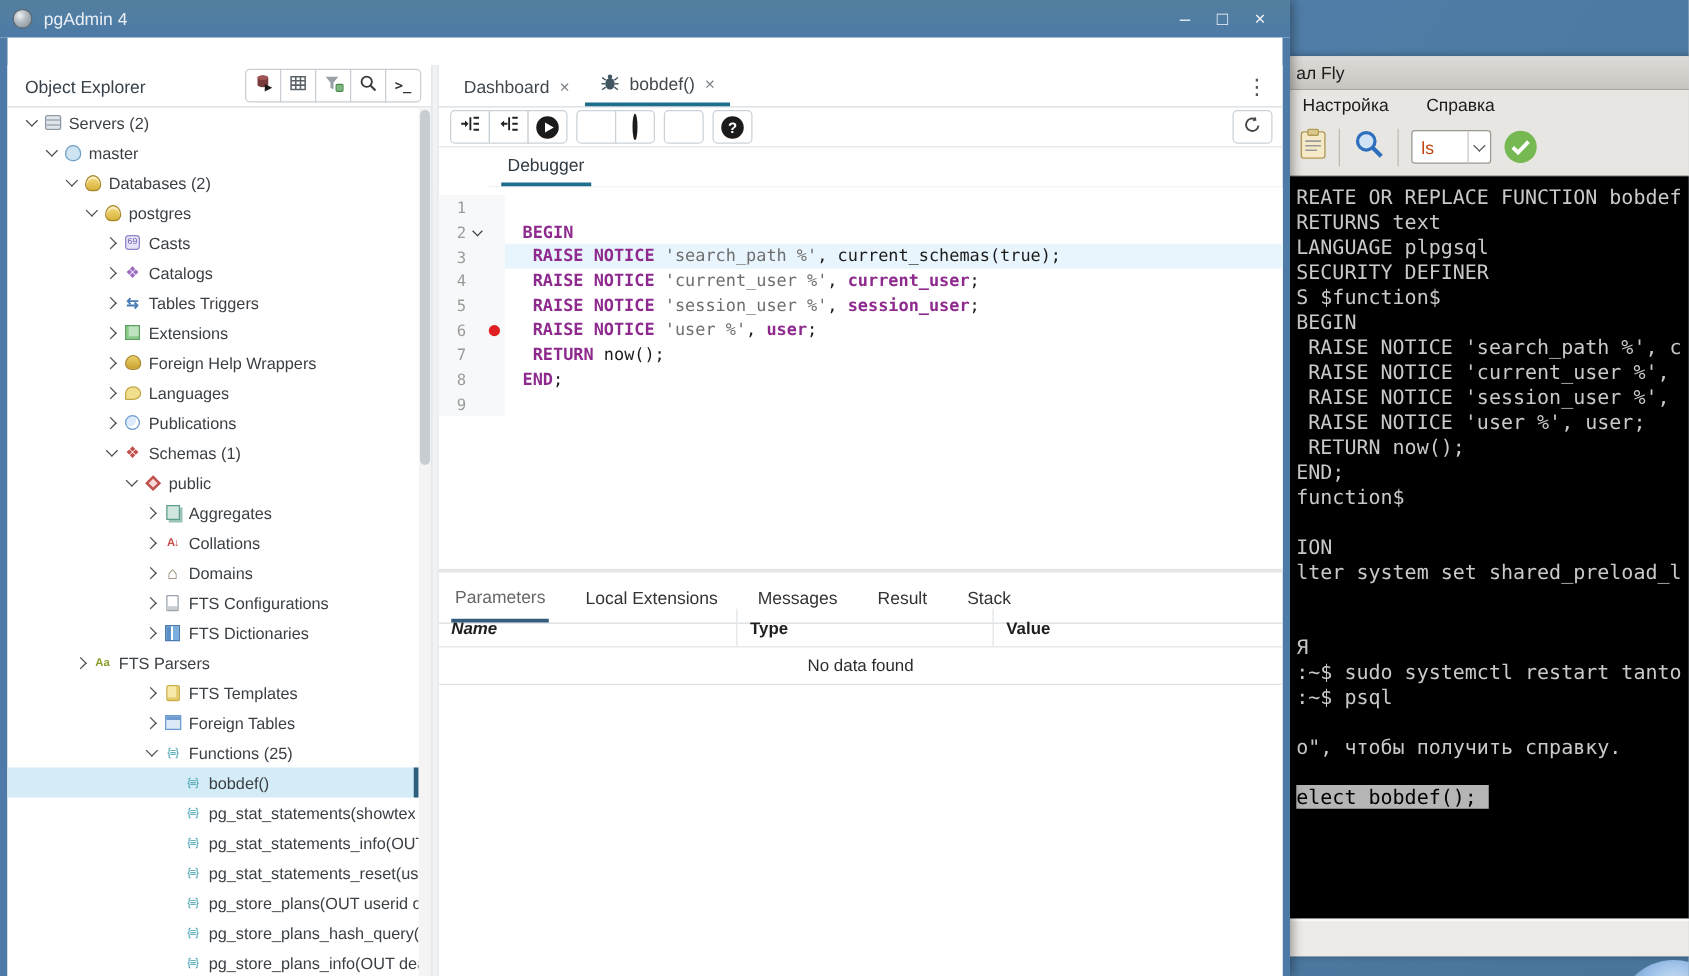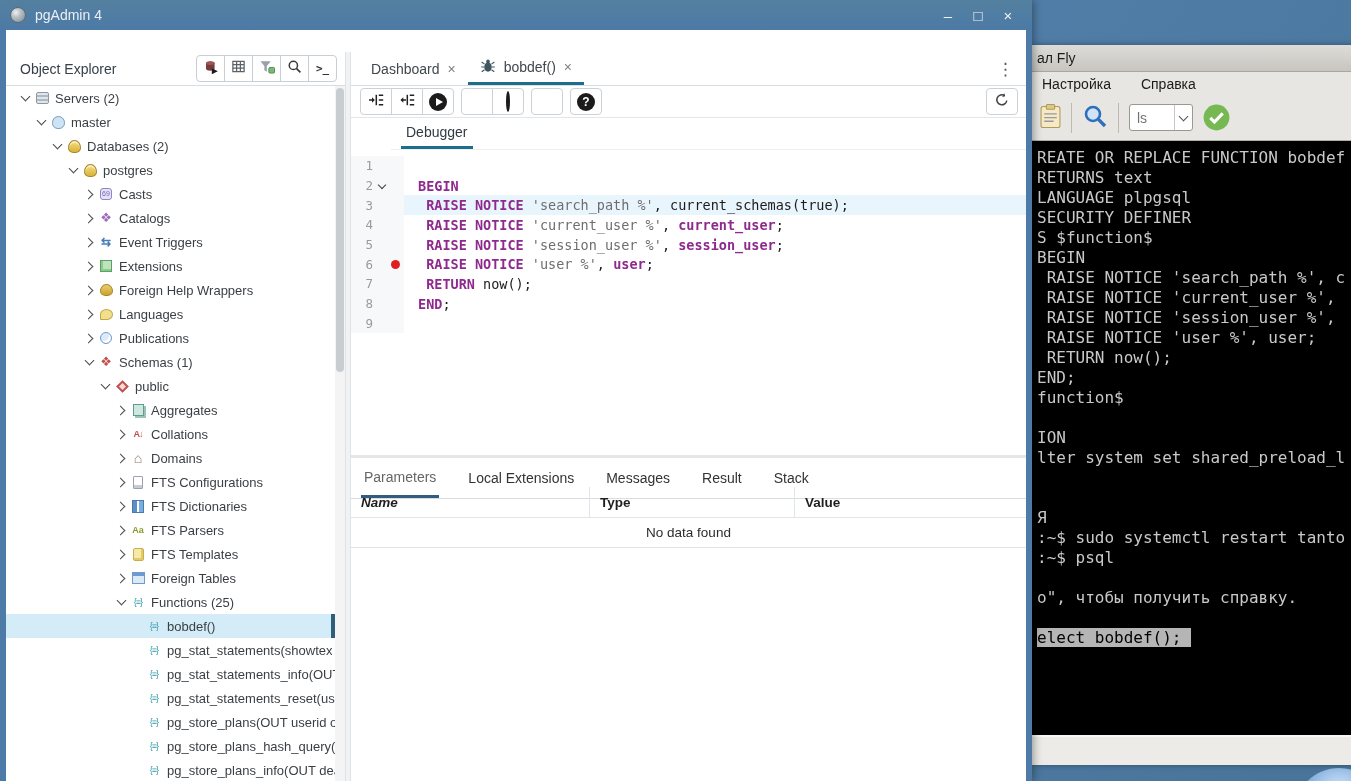--- a/index.html
+++ b/index.html
@@ -16,21 +16,21 @@
     box-shadow:0 0 6px rgba(0,0,0,.35); }
   .term-title { height:27px; background:linear-gradient(#dedcd8,#c8c5c0); color:#1d1d1d; font-size:14px;
     display:flex; align-items:center; padding-left:5px; border-bottom:1px solid #aaa79f; }
   .term-menu { height:23px; display:flex; align-items:center; gap:30px; padding-left:10px;
     font-size:14px; color:#1b1b1b; background:#e8e6e2; }
   .term-menu > div { cursor:default; }
   .term-toolbar { height:46px; display:flex; align-items:center; background:#e8e6e2;
     border-bottom:1px solid #b3b0aa; padding-left:8px; }
   .tt-sep { width:1px; height:30px; background:#bdbab4; margin:0 10px; }
   .term-combo { width:64px; height:27px; background:#fff; border:1px solid #9b9891; border-radius:3px;
-    display:flex; align-items:center; font-size:14px; color:#737373; }
+    display:flex; align-items:center; font-size:14px; color:#c2410c; }
   .term-combo .val { flex:1; padding-left:7px; }
   .term-combo .cbx { width:18px; height:100%; border-left:1px solid #c9c6c0; display:flex; align-items:center; justify-content:center; }
   .chev-dn { width:7px; height:7px; border-right:1.6px solid #555; border-bottom:1.6px solid #555;
     transform:rotate(45deg); margin-top:-3px; }
   .term-check { margin-left:10px; width:27px; height:27px; }
   .term-screen { height:594px; background:#000; padding:7px 0 0 5px;
     font-family:"DejaVu Sans Mono", monospace; font-size:16px; line-height:20px; color:#c9c9c9;
     white-space:pre; overflow:hidden; }
   .term-line { height:20px; }
   .term-line .sel { background:#b5b5b5; color:#000; }
@@ -322,21 +322,21 @@
           </span>
           <span class="t-lab">Catalogs</span>
         </div>
         <div class="trow" style="padding-left: 74px;">
           <span class="t-exp">
             <i class="closed"></i>
           </span>
           <span class="t-ico">
             <span class="ti ti-event-triggers">⇆</span>
           </span>
-          <span class="t-lab">Event Triggers</span>
+          <span class="t-lab">Tables Triggers</span>
         </div>
         <div class="trow" style="padding-left: 74px;">
           <span class="t-exp">
             <i class="closed"></i>
           </span>
           <span class="t-ico">
             <span class="ti ti-extensions"></span>
           </span>
           <span class="t-lab">Extensions</span>
         </div>
@@ -423,21 +423,21 @@
         </div>
         <div class="trow" style="padding-left: 106px;">
           <span class="t-exp">
             <i class="closed"></i>
           </span>
           <span class="t-ico">
             <span class="ti ti-fts-dictionaries"></span>
           </span>
           <span class="t-lab">FTS Dictionaries</span>
         </div>
-        <div class="trow" style="padding-left: 106px; text-align: center;">
+        <div class="trow" style="padding-left: 50px; text-align: center;">
           <span class="t-exp">
             <i class="closed"></i>
           </span>
           <span class="t-ico">
             <span class="ti ti-fts-parsers">Aa</span>
           </span>
           <span class="t-lab">FTS Parsers</span>
         </div>
         <div class="trow" style="padding-left: 106px;">
           <span class="t-exp">

